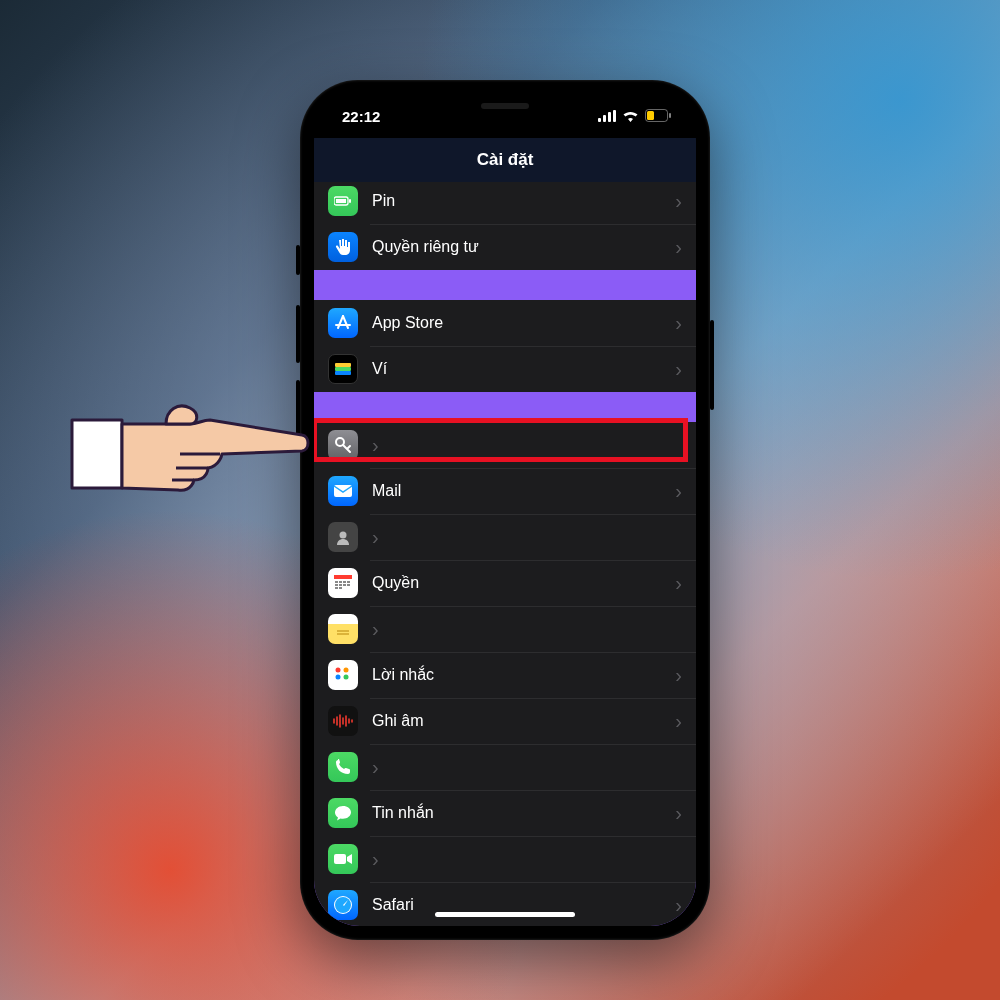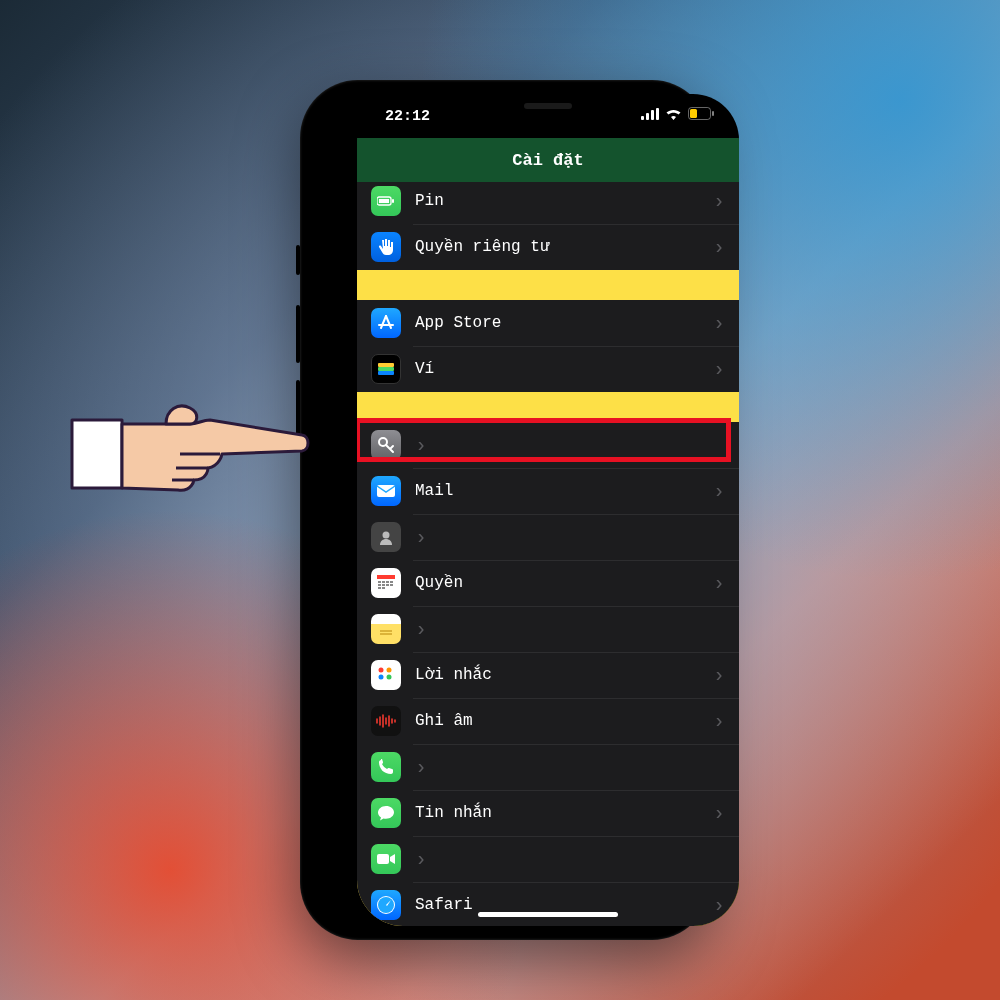--- a/index.html
+++ b/index.html
@@ -18,45 +18,44 @@
     box-shadow: 0 20px 60px rgba(0,0,0,0.5), inset 0 0 3px rgba(255,255,255,0.2);
   }
   .side-btn { position: absolute; background: #000; border-radius: 2px; }
   .sb1 { left: -4px; top: 165px; width: 4px; height: 30px; }
   .sb2 { left: -4px; top: 225px; width: 4px; height: 58px; }
   .sb3 { left: -4px; top: 300px; width: 4px; height: 58px; }
   .sb4 { right: -4px; top: 240px; width: 4px; height: 90px; }
   .screen {
     width: 100%; height: 100%; background: #000; border-radius: 46px;
     overflow: hidden; position: relative; color: #fff;
-    font-family: Liberation Mono, monospace;
-    margin-left: 43px;
+    font-family: Liberation Sans, sans-serif;
   }
   .notch {
     position: absolute; top: 0; left: 50%; transform: translateX(-50%);
     width: 190px; height: 30px; background: #000; border-radius: 0 0 20px 20px; z-index: 10;
   }
   .notch::after {
     content: ""; position: absolute; left: 50%; top: 9px; transform: translateX(-50%);
     width: 48px; height: 6px; background: #1a1a1a; border-radius: 4px;
   }
   .statusbar {
     position: absolute; top: 0; left: 0; right: 0; height: 44px; display: flex;
     align-items: center; justify-content: space-between; padding: 0 24px 0 28px;
     font-size: 15px; font-weight: 600; z-index: 9;
   }
   .status-right { display: flex; align-items: center; gap: 6px; }
   .headerbar {
     position: absolute; top: 44px; left: 0; right: 0; height: 44px;
-    background: #14532d; display: flex; align-items: center; justify-content: center;
+    background: #0f172a; display: flex; align-items: center; justify-content: center;
     font-size: 17px; font-weight: 600;
   }
   .content {
     position: absolute; top: 88px; bottom: 0; left: 0; right: 0; overflow: hidden;
-    background: #fde047;
+    background: #8b5cf6;
   }
   .group { background: #1c1c1e; margin-bottom: 30px; border-radius: 0; }
   .group.first { margin-top: -4px; }
   .row {
     display: flex; align-items: center; height: 46px; padding: 0 14px;
     position: relative;
   }
   .row + .row::before {
     content: ""; position: absolute; left: 56px; right: 0; top: 0; height: 1px;
     background: rgba(255,255,255,0.08);

